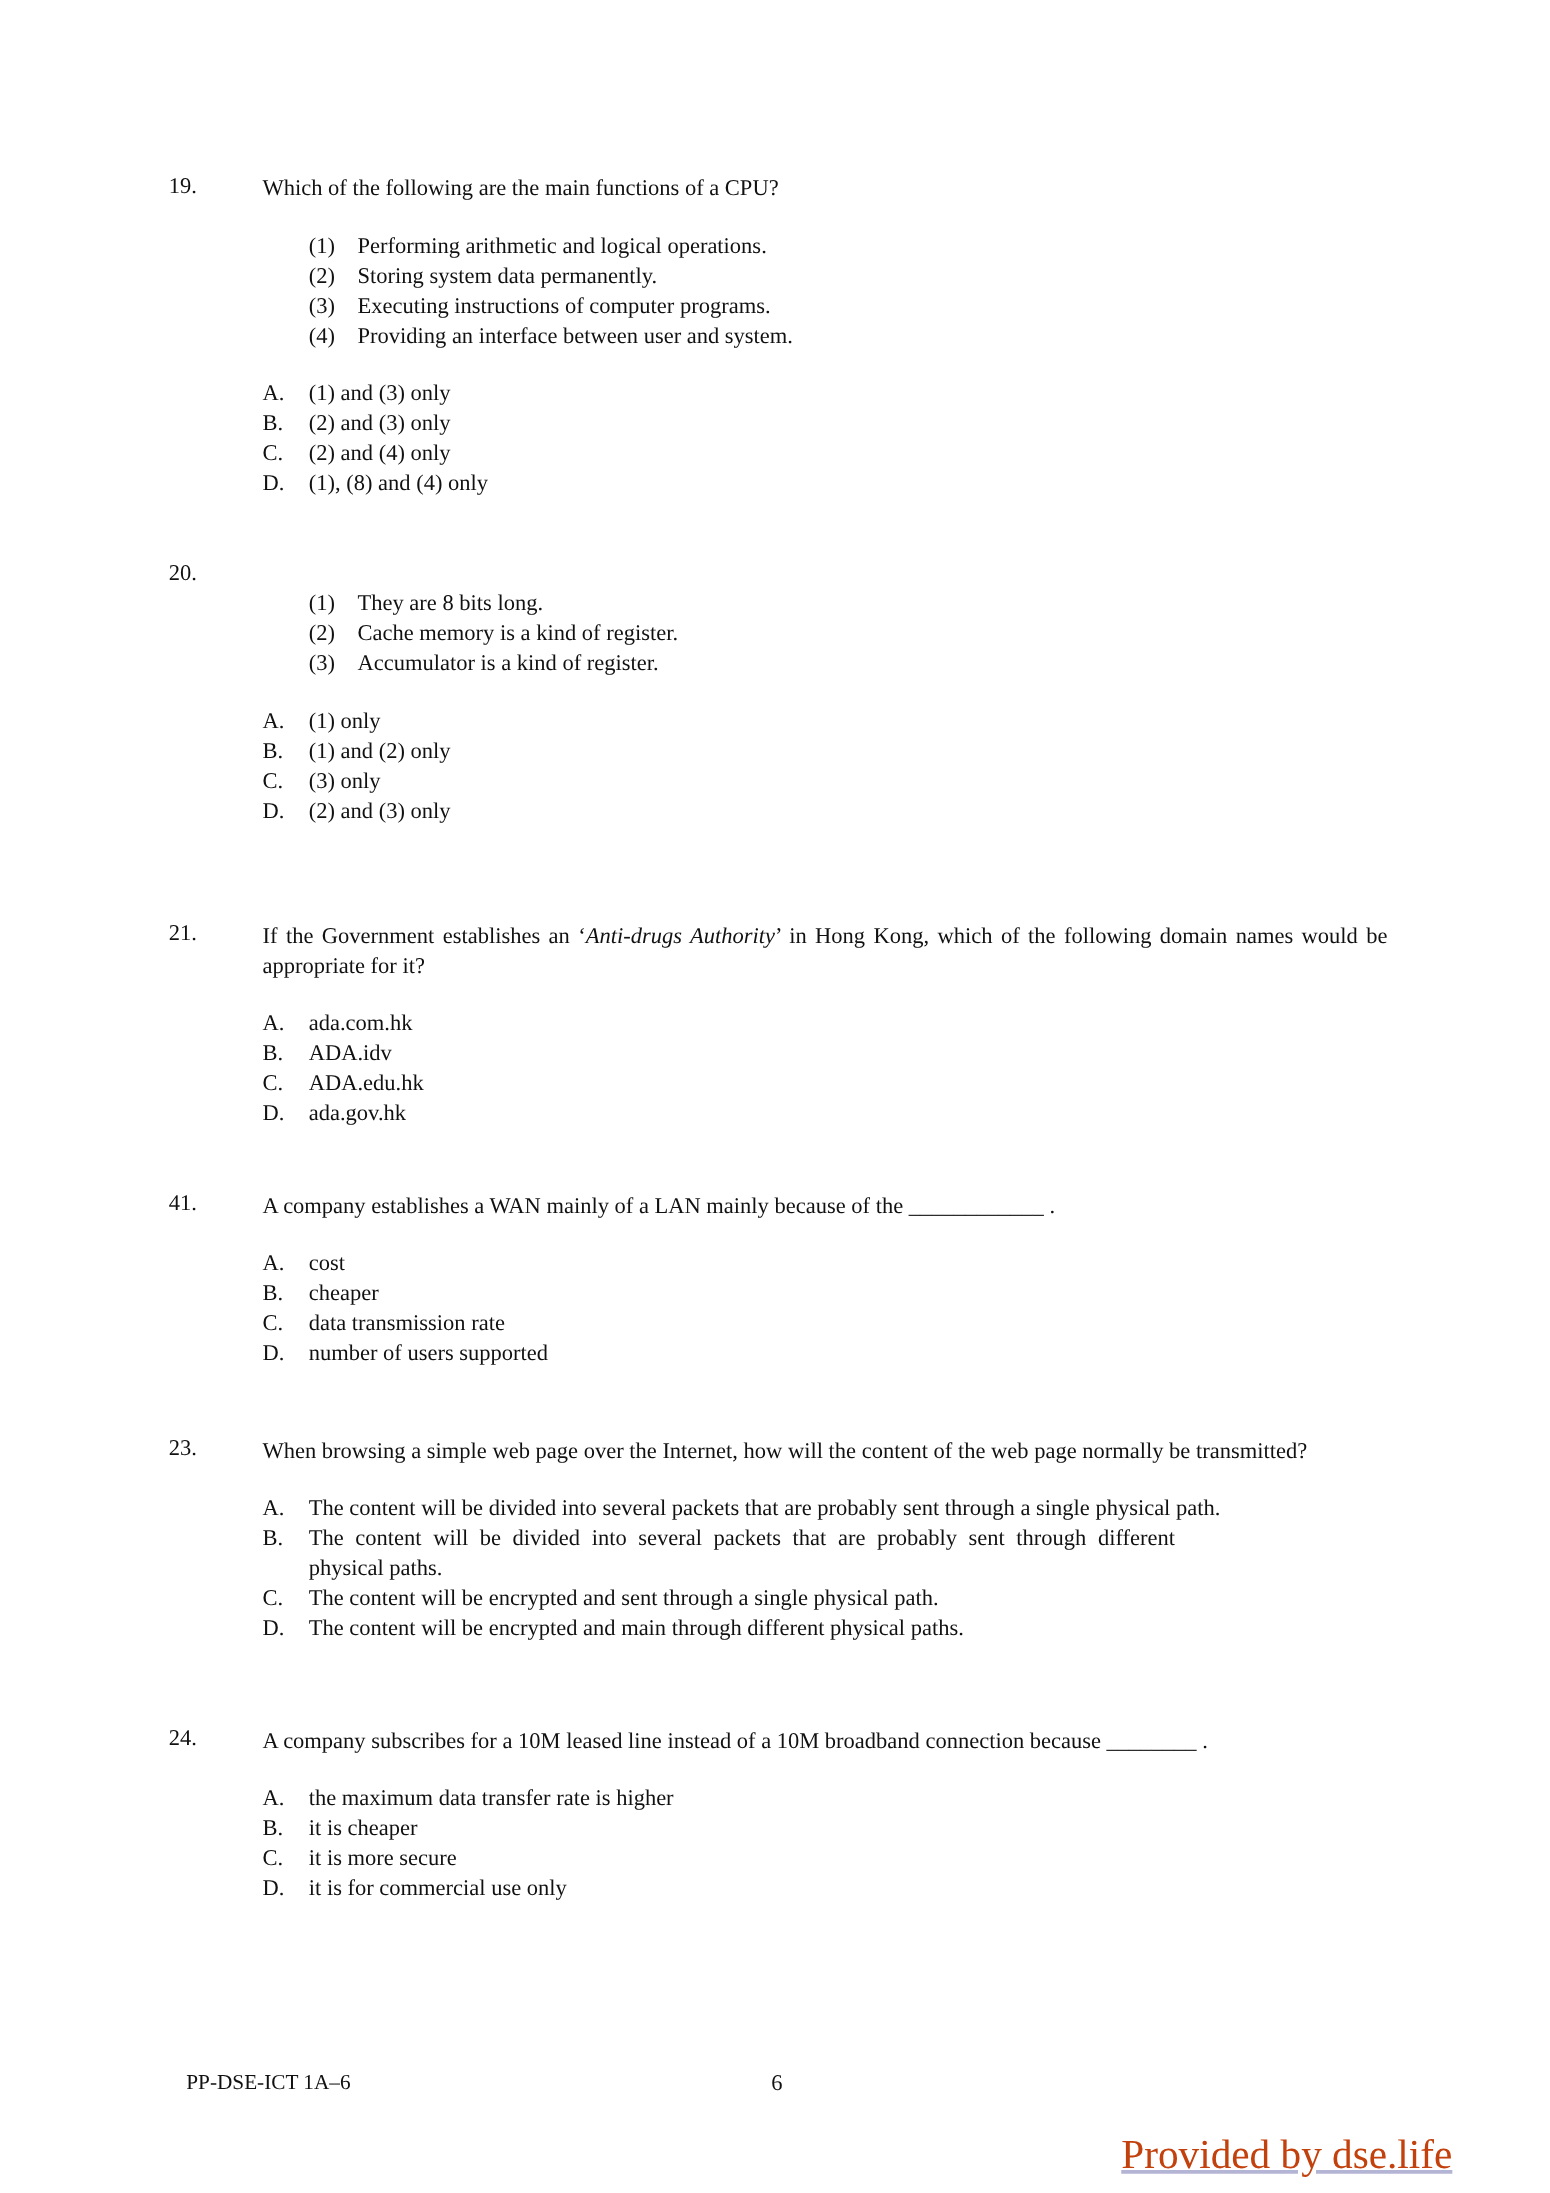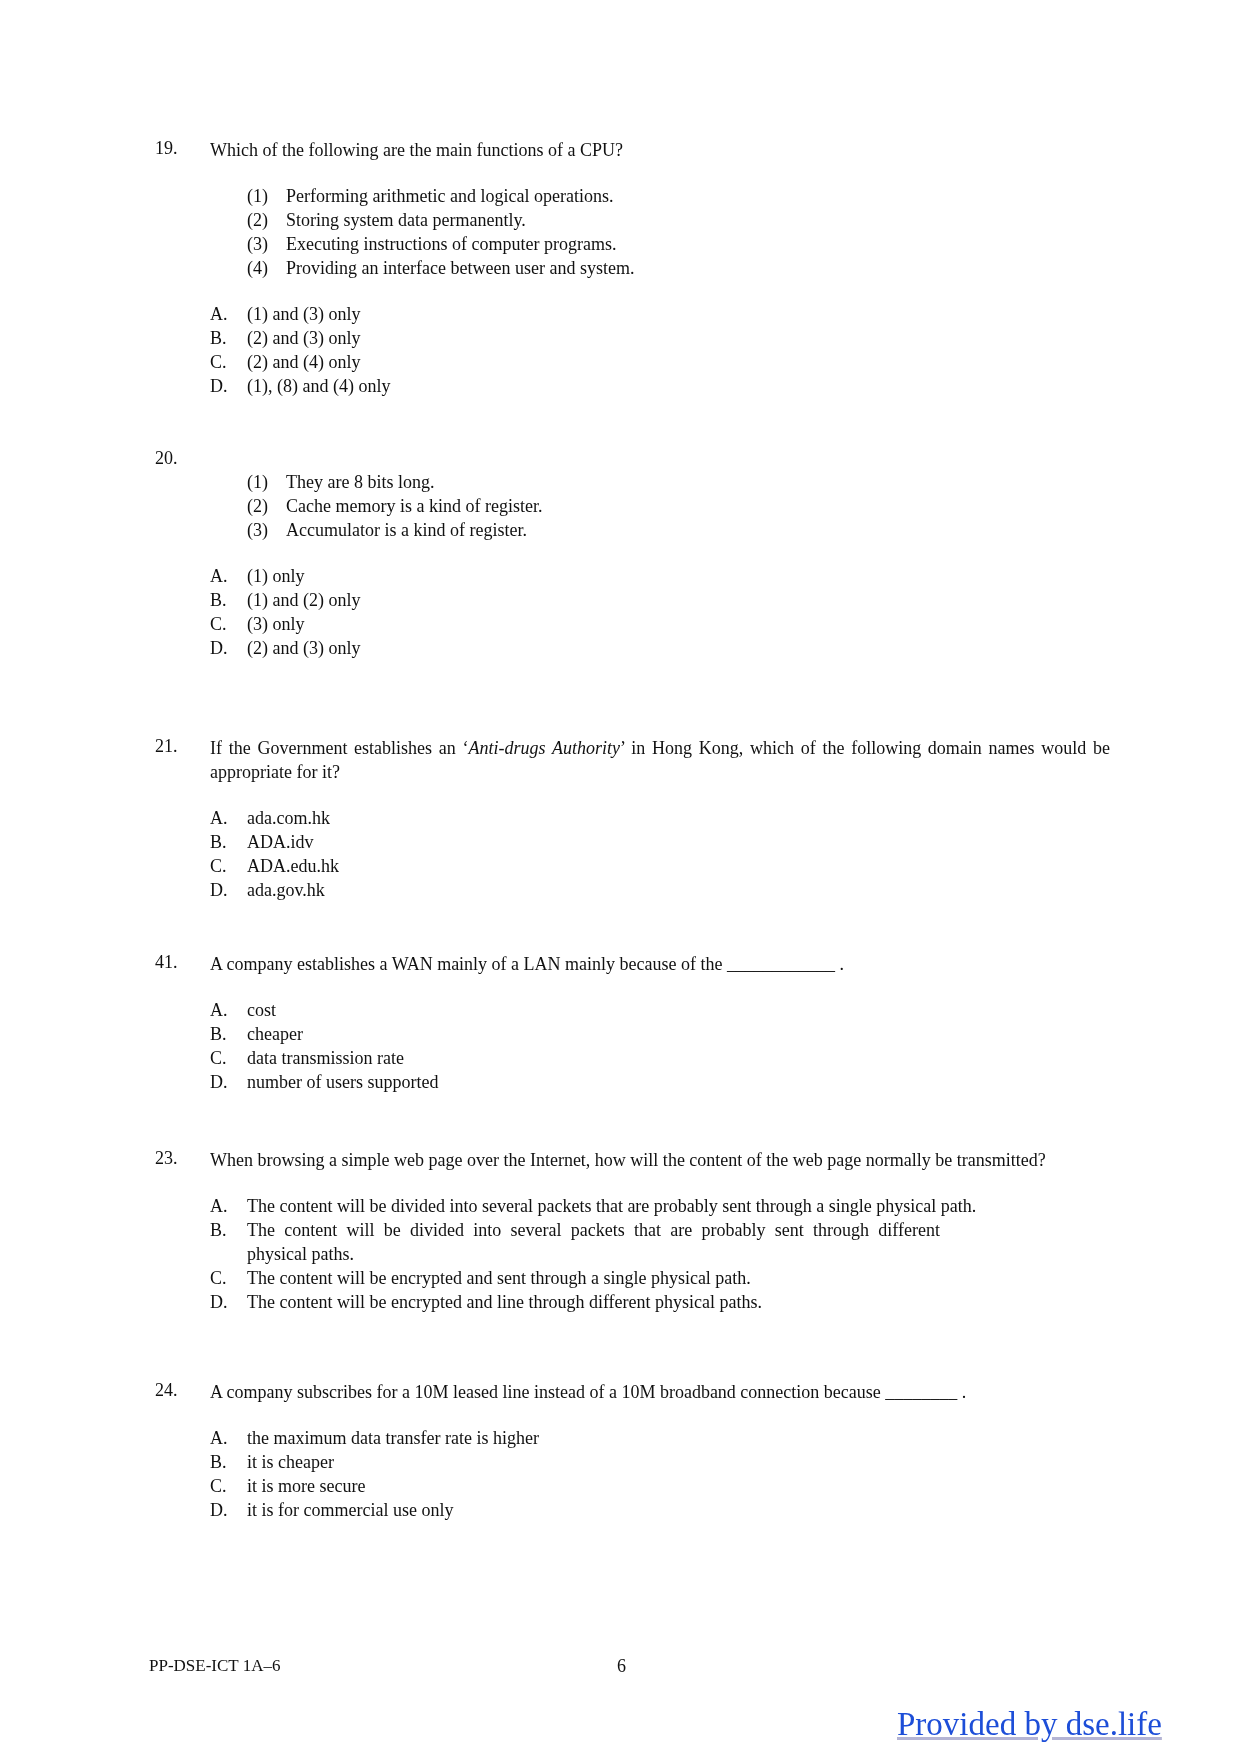--- a/index.html
+++ b/index.html
@@ -2,34 +2,34 @@
 <html><head>
   <meta charset="utf-8">
   <style>
     html, body { margin: 0; padding: 0; background: #ffffff; }
     body {
       width: 1240px; height: 1754px; position: relative; overflow: hidden;
       font-family: "Liberation Serif", "DejaVu Serif", serif;
       color: #111111; font-size: 18px;
     }
     .question { position: absolute; left: 135px; width: 980px; }
-    .qnum { position: absolute; left: 0; top: 0; width: 60px; margin-left: 20px; }
+    .qnum { position: absolute; left: 0; top: 0; width: 60px; }
     .qbody { position: absolute; left: 75px; width: 900px; line-height: 24px; text-align: justify; }
     .stmts { margin-top: 22px; margin-left: 37px; }
     .stmt { display: flex; line-height: 24px; }
     .stmt .lbl { width: 39px; flex: none; }
     .opts { margin-top: 22px; }
     .opt { display: flex; line-height: 24px; }
     .opt .lbl { width: 37px; flex: none; }
     .opt .txt { flex: 1; }
     .footer-code { position: absolute; left: 135px; top: 1656px; font-size: 17px; margin-left: 14px; }
     .footer-page { position: absolute; left: 617px; top: 1656px; font-size: 18px; }
     .watermark {
       position: absolute; left: 897px; top: 1706px; font-size: 33px;
-      color: #1d4ed8; text-decoration: underline; text-decoration-color: #b4b4d4;
+      color: #c2410c; text-decoration: underline; text-decoration-color: #b4b4d4;
     }
     i { font-style: italic; }
   </style>
 </head>
 <body>
 
 <div class="question" style="top:138px;">
   <div class="qnum">19.</div>
   <div class="qbody">
     <div>Which of the following are the main functions of a CPU?</div>
@@ -172,21 +172,21 @@
       <div class="opt">
           <span class="lbl">B.</span>
           <span class="txt" style="padding-right:170px;">The content will be divided into several packets that are probably sent through different physical paths.</span>
         </div>
       <div class="opt">
           <span class="lbl">C.</span>
           <span class="txt">The content will be encrypted and sent through a single physical path.</span>
         </div>
       <div class="opt">
           <span class="lbl">D.</span>
-          <span class="txt">The content will be encrypted and line through different physical paths.</span>
+          <span class="txt">The content will be encrypted and main through different physical paths.</span>
         </div>
     </div>
   </div>
 </div>
 
 <div class="question" style="top:1380px;">
   <div class="qnum">24.</div>
   <div class="qbody">
     <div style="text-align:left;">A company subscribes for a 10M leased line instead of a 10M broadband connection because ________ .</div>
     <div class="opts">

